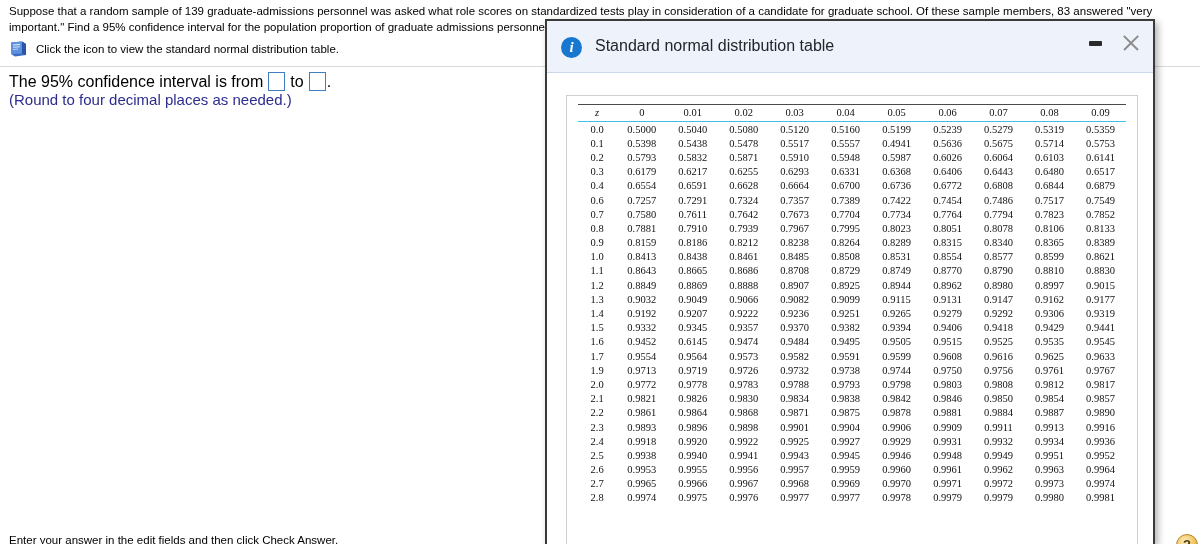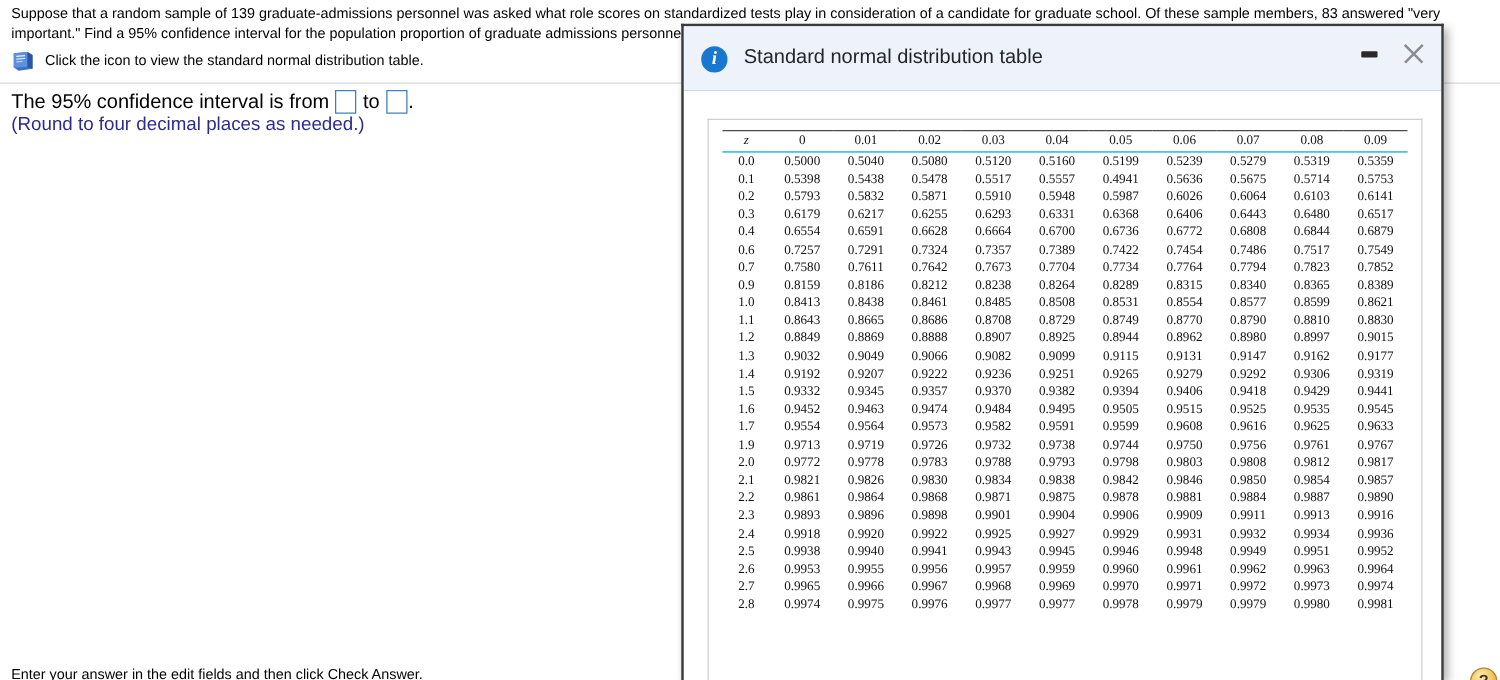--- a/index.html
+++ b/index.html
@@ -448,20 +448,33 @@
                 <td class="vcol">0.7642</td>
                 <td class="vcol">0.7673</td>
                 <td class="vcol">0.7704</td>
                 <td class="vcol">0.7734</td>
                 <td class="vcol">0.7764</td>
                 <td class="vcol">0.7794</td>
                 <td class="vcol">0.7823</td>
                 <td class="vcol">0.7852</td>
               </tr>
               <tr>
+                <td class="zcol">0.8</td>
+                <td class="vcol">0.7881</td>
+                <td class="vcol">0.7910</td>
+                <td class="vcol">0.7939</td>
+                <td class="vcol">0.7967</td>
+                <td class="vcol">0.7995</td>
+                <td class="vcol">0.8023</td>
+                <td class="vcol">0.8051</td>
+                <td class="vcol">0.8078</td>
+                <td class="vcol">0.8106</td>
+                <td class="vcol">0.8133</td>
+              </tr>
+              <tr>
                 <td class="zcol">0.9</td>
                 <td class="vcol">0.8159</td>
                 <td class="vcol">0.8186</td>
                 <td class="vcol">0.8212</td>
                 <td class="vcol">0.8238</td>
                 <td class="vcol">0.8264</td>
                 <td class="vcol">0.8289</td>
                 <td class="vcol">0.8315</td>
                 <td class="vcol">0.8340</td>
                 <td class="vcol">0.8365</td>
@@ -541,21 +554,21 @@
                 <td class="vcol">0.9382</td>
                 <td class="vcol">0.9394</td>
                 <td class="vcol">0.9406</td>
                 <td class="vcol">0.9418</td>
                 <td class="vcol">0.9429</td>
                 <td class="vcol">0.9441</td>
               </tr>
               <tr>
                 <td class="zcol">1.6</td>
                 <td class="vcol">0.9452</td>
-                <td class="vcol">0.9463</td>
+                <td class="vcol">0.6145</td>
                 <td class="vcol">0.9474</td>
                 <td class="vcol">0.9484</td>
                 <td class="vcol">0.9495</td>
                 <td class="vcol">0.9505</td>
                 <td class="vcol">0.9515</td>
                 <td class="vcol">0.9525</td>
                 <td class="vcol">0.9535</td>
                 <td class="vcol">0.9545</td>
               </tr>
               <tr>

